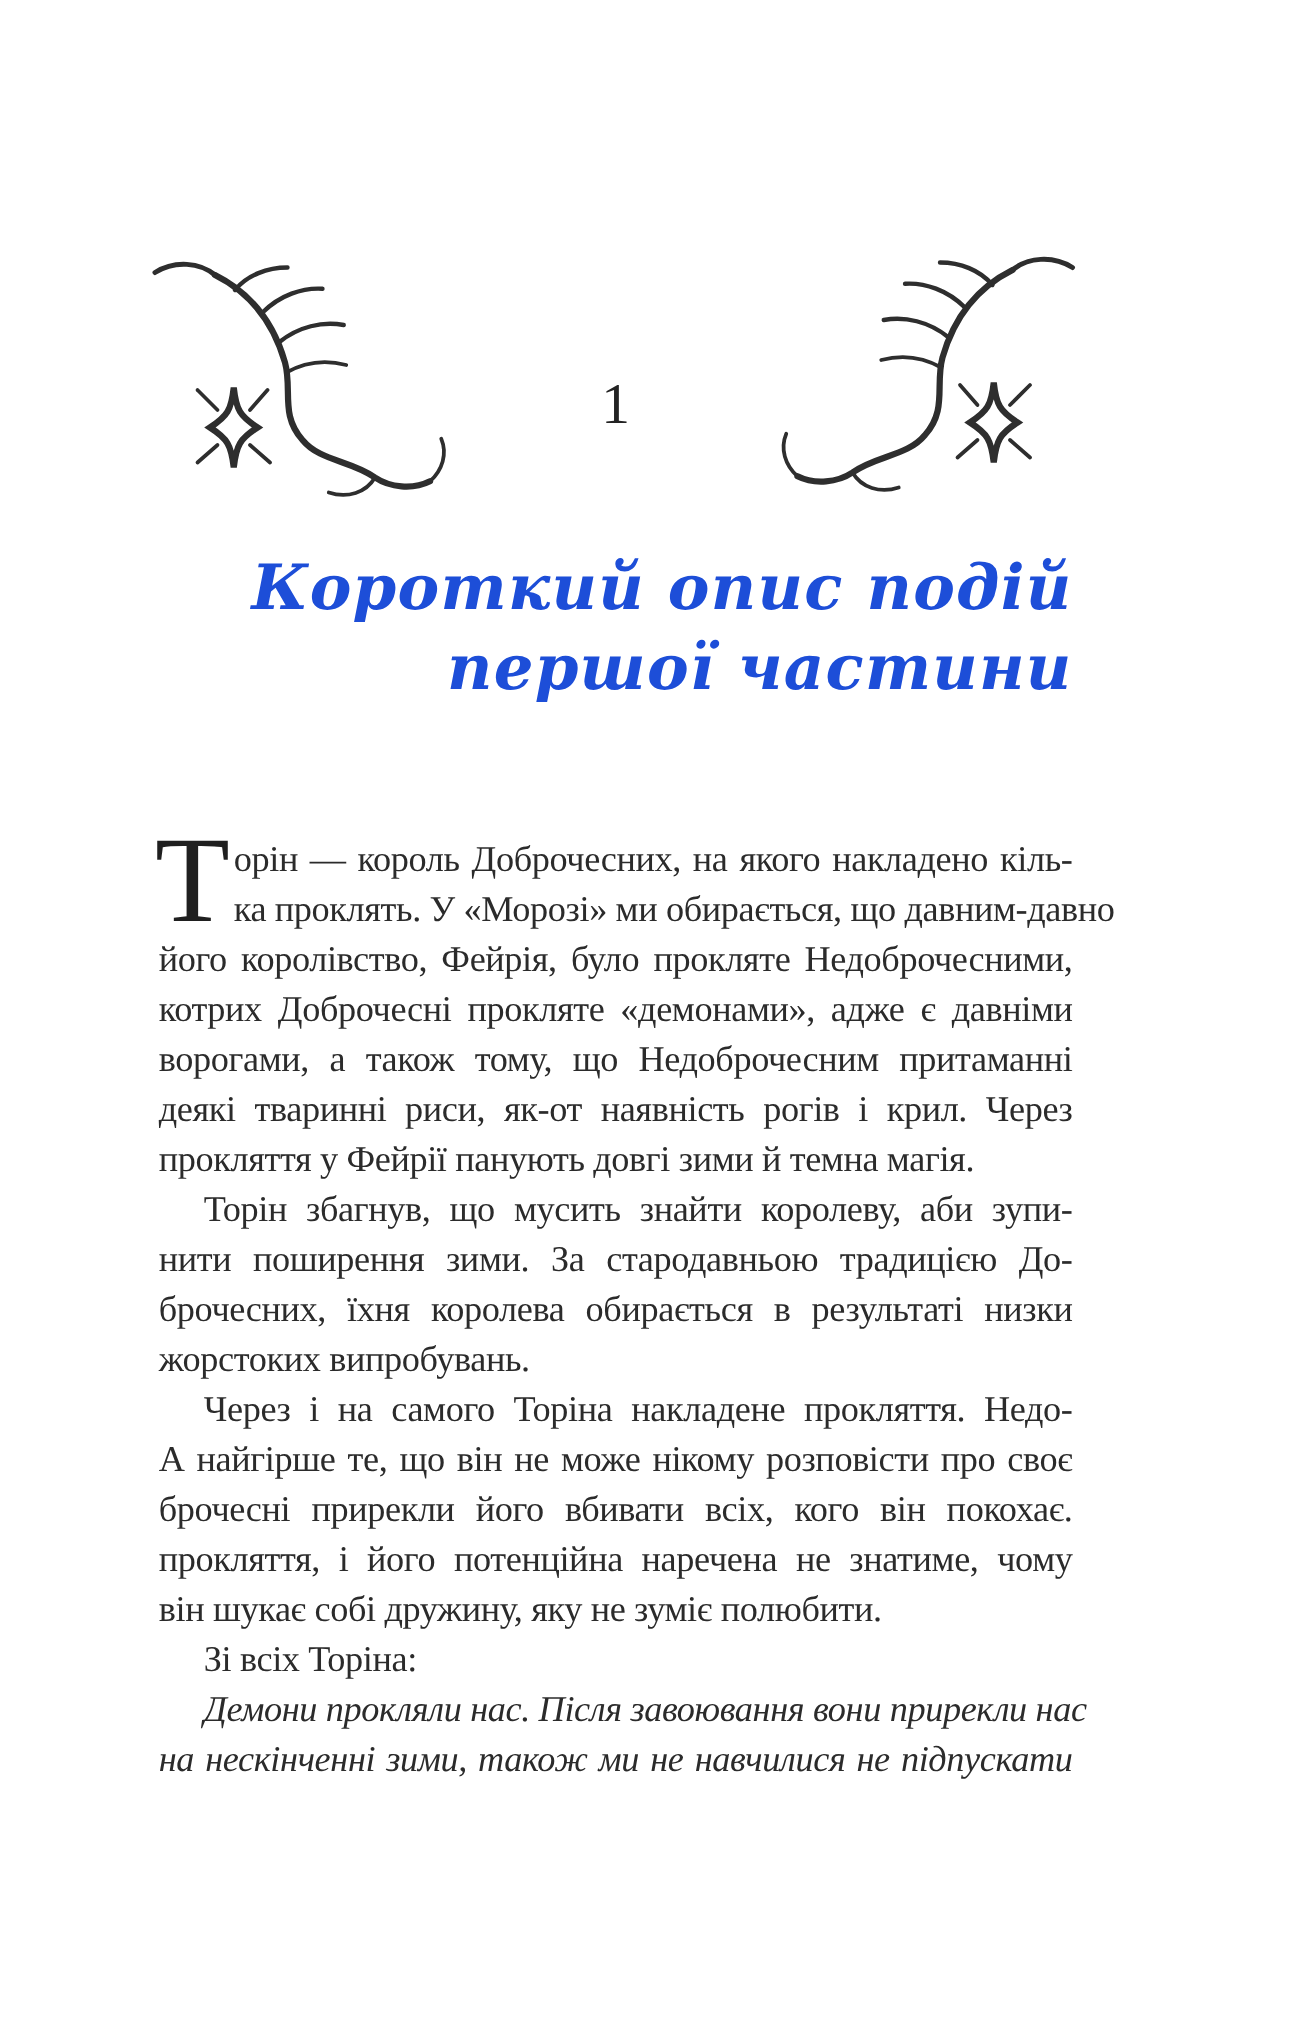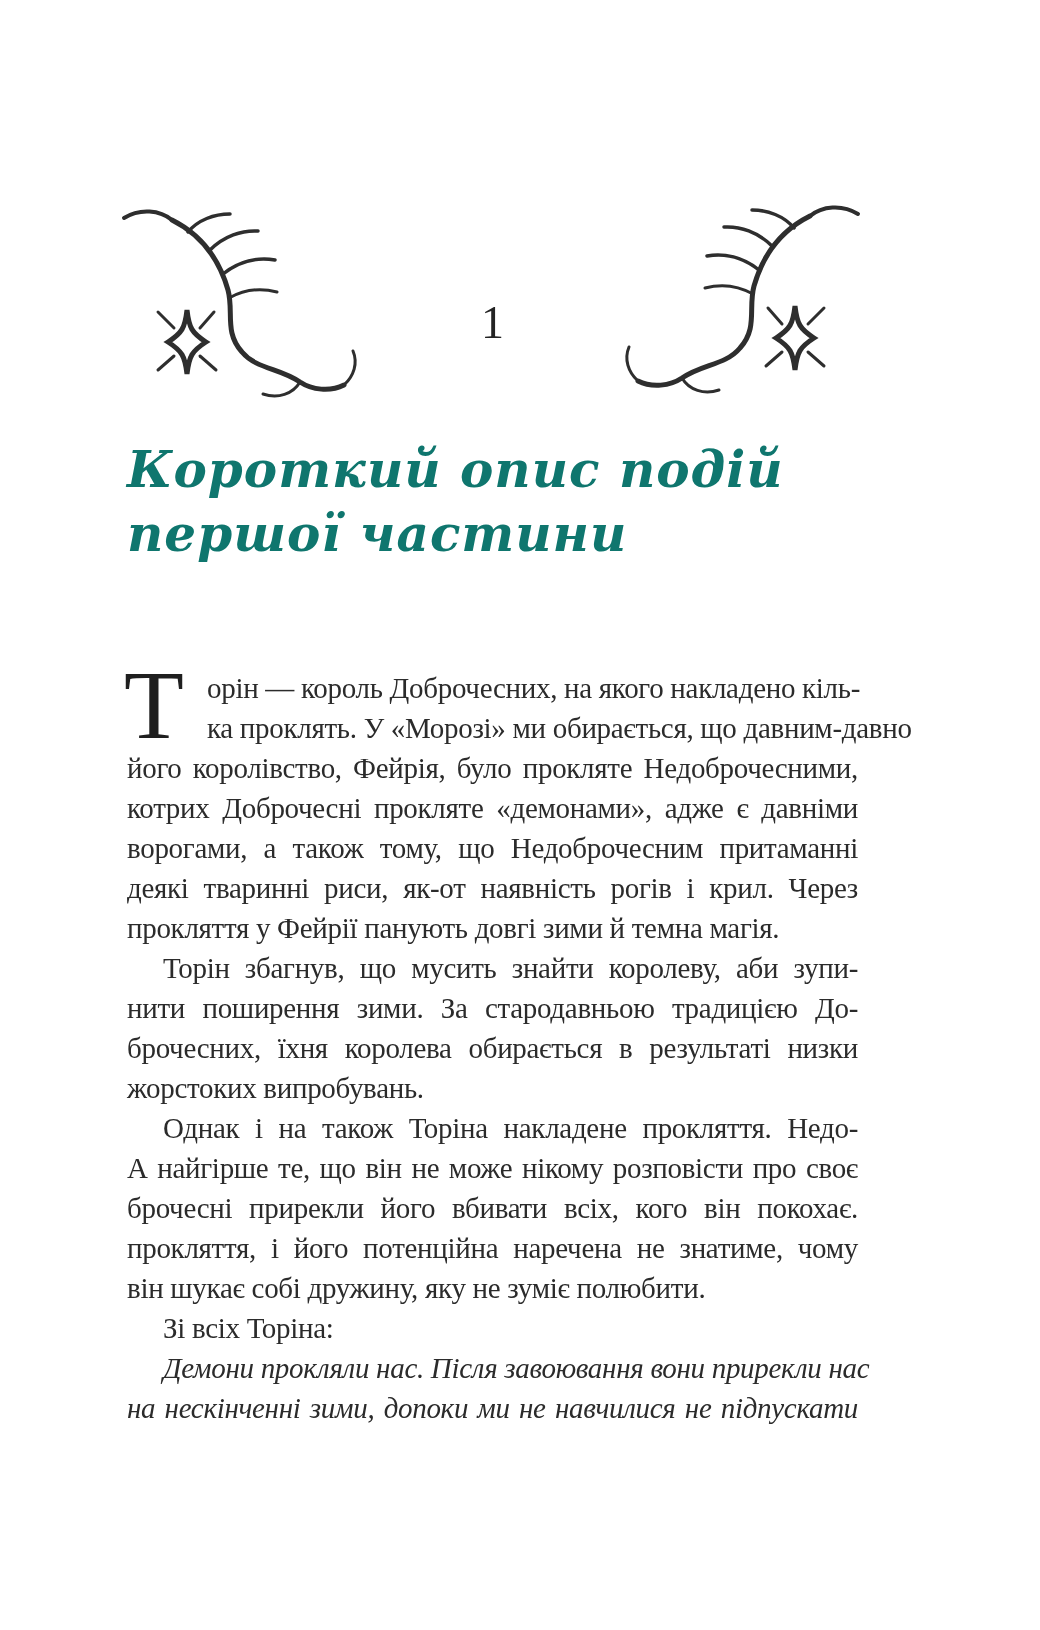--- a/index.html
+++ b/index.html
@@ -18,27 +18,27 @@
   
   .chapter-number {
     position:absolute; left:127px; top:299px; width:731px;
     text-align:center;
     font-size:46px; line-height:48px;
     color:#232323;
   }
   
   .chapter-title {
     position:absolute; left:127px; top:438px; width:731px;
-    text-align:left;
+    text-align:right;
     font-family:"DejaVu Serif", serif;
     font-style:italic;
     font-weight:600;
     font-size:50px; line-height:64px;
     letter-spacing:1px;
-    color:#0f766e;
+    color:#1d4ed8;
   }
   
   .body-text {
     position:absolute; left:127px; top:668px; width:731px;
     font-size:29px; line-height:40px;
     letter-spacing:-0.3px;
     color:#2b2b2b;
   }
   .paragraph { position:relative; }
   .paragraph.italic .line { font-style:italic; }
@@ -47,21 +47,21 @@
     text-align:justify;
     -moz-text-align-last:justify;
     text-align-last:justify;
   }
   .line.natural {
     text-align:center;
     -moz-text-align-last:left;
     text-align-last:left;
   }
   .line.ind { text-indent:36px; }
-  .line.dc  { margin-left:80px; }
+  .line.dc  { margin-left:60px; }
   .dropcap {
     position:absolute; left:-3px; top:-12px;
     font-size:98px; line-height:98px;
     color:#1f1f1f;
   }
 </style>
 </head>
 <body>
 
 <div class="page">
@@ -128,28 +128,28 @@
         <div class="line">деякі тваринні риси, як-от наявність рогів і крил. Через</div>
         <div class="line natural">прокляття у Фейрії панують довгі зими й темна магія.</div>
       </div>
       <div class="paragraph">
         <div class="line ind">Торін збагнув, що мусить знайти королеву, аби зупи-</div>
         <div class="line">нити поширення зими. За стародавньою традицією До-</div>
         <div class="line">брочесних, їхня королева обирається в результаті низки</div>
         <div class="line natural">жорстоких випробувань.</div>
       </div>
       <div class="paragraph">
-        <div class="line ind">Однак і на також Торіна накладене прокляття. Недо-</div>
+        <div class="line ind">Через і на самого Торіна накладене прокляття. Недо-</div>
         <div class="line">А найгірше те, що він не може нікому розповісти про своє</div>
         <div class="line">брочесні прирекли його вбивати всіх, кого він покохає.</div>
         <div class="line">прокляття, і його потенційна наречена не знатиме, чому</div>
         <div class="line natural">він шукає собі дружину, яку не зуміє полюбити.</div>
       </div>
       <div class="paragraph">
         <div class="line natural ind">Зі всіх Торіна:</div>
       </div>
       <div class="paragraph italic">
         <div class="line ind">Демони прокляли нас. Після завоювання вони прирекли нас</div>
-        <div class="line">на нескінченні зими, допоки ми не навчилися не підпускати</div>
+        <div class="line">на нескінченні зими, також ми не навчилися не підпускати</div>
       </div>
     </div>
 
 </div>
 
 </body></html>

